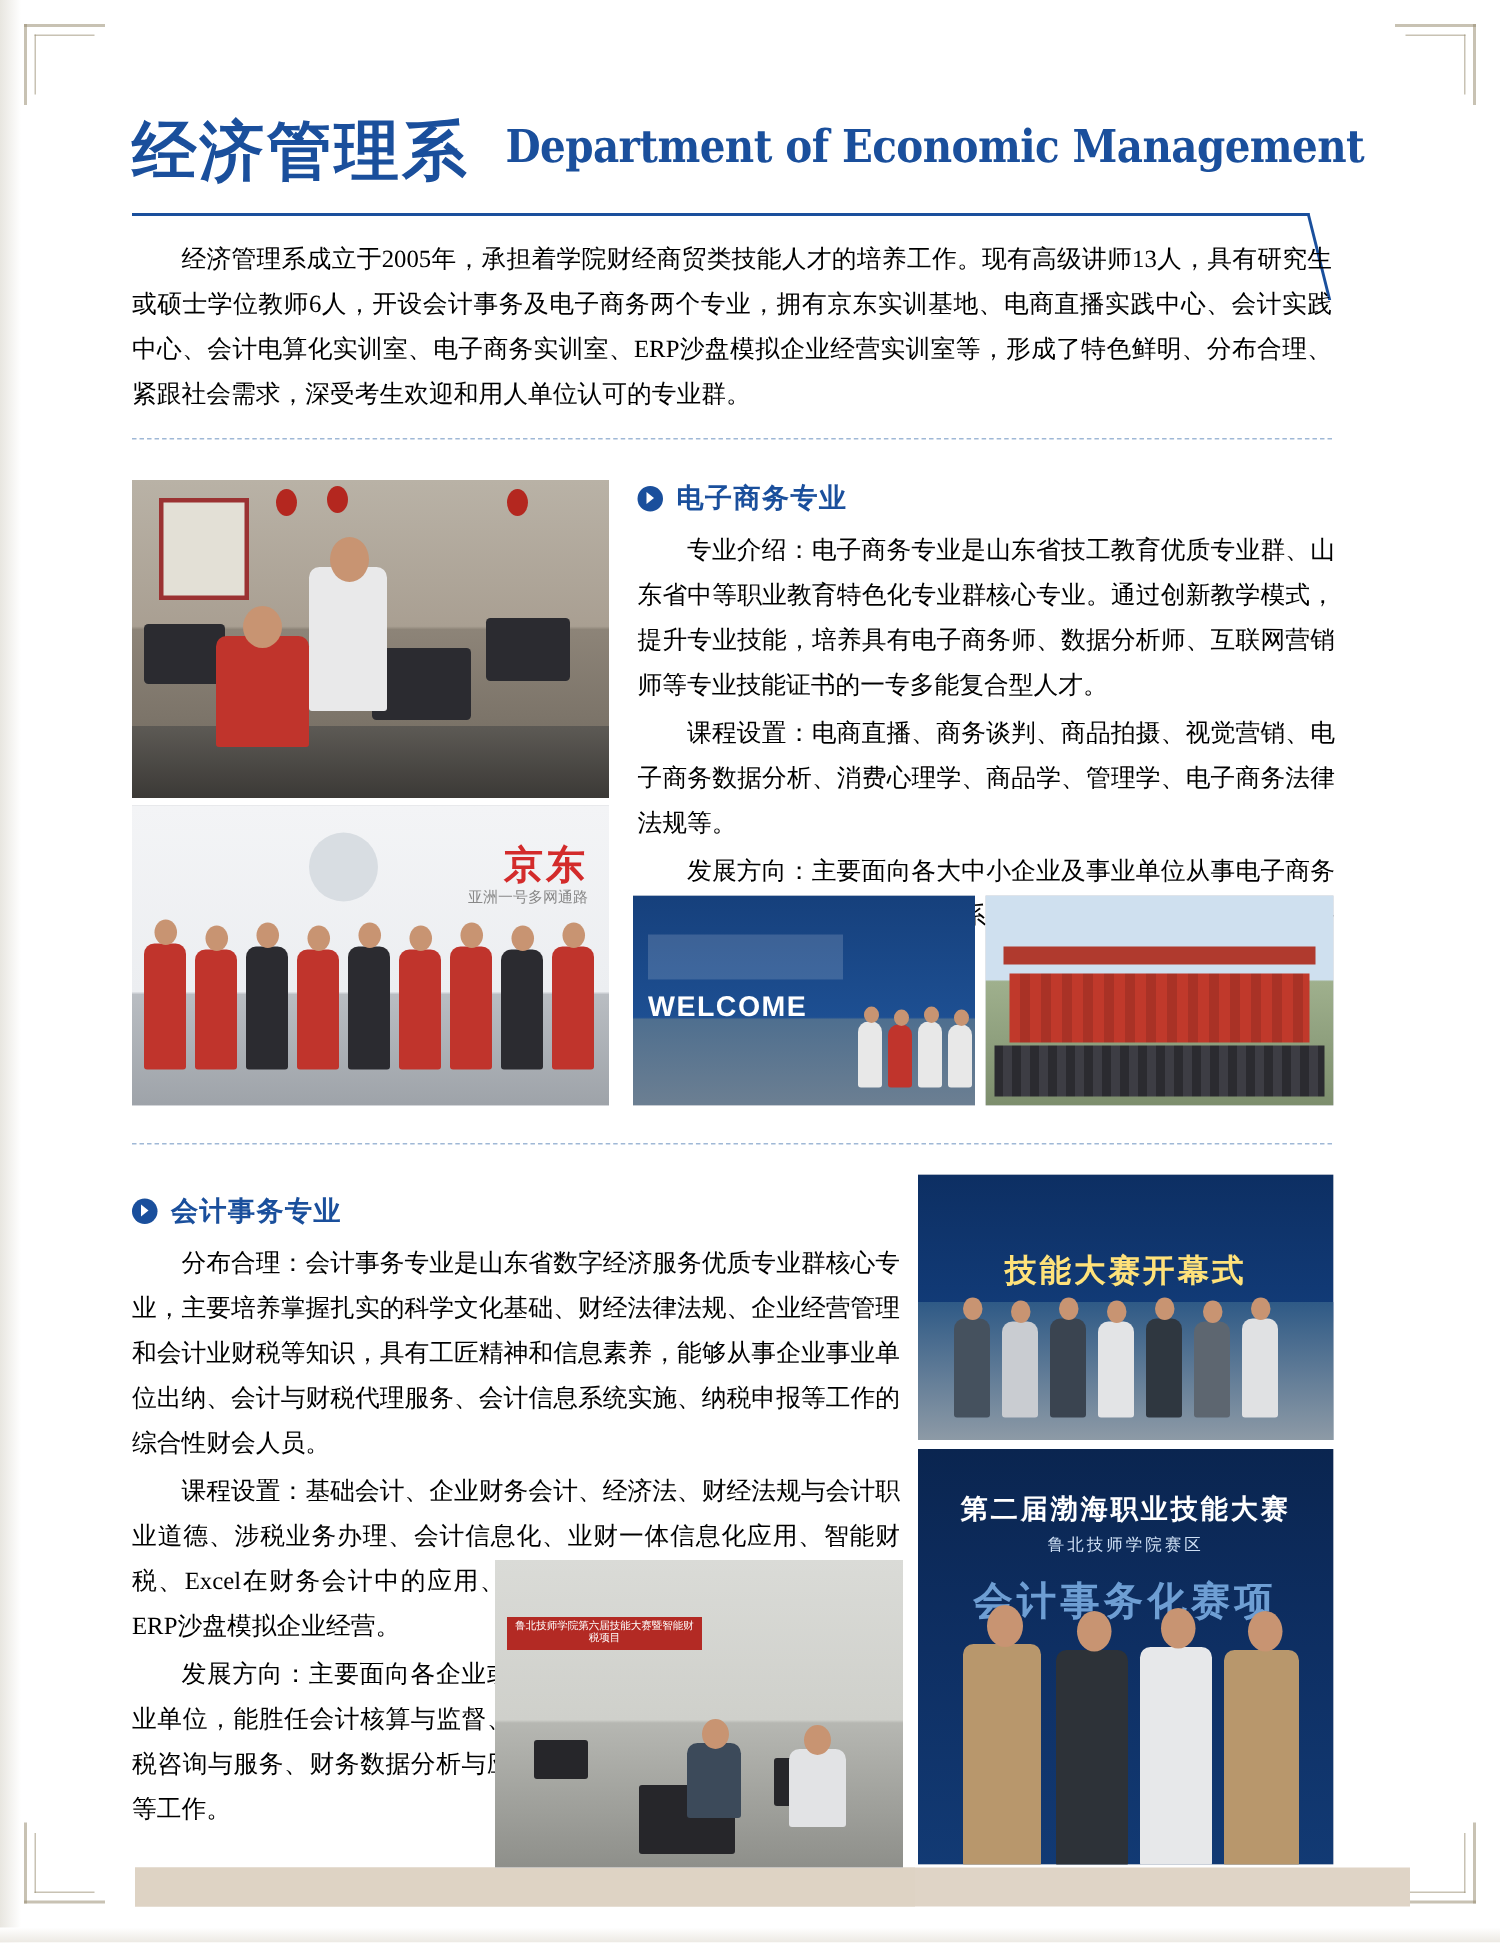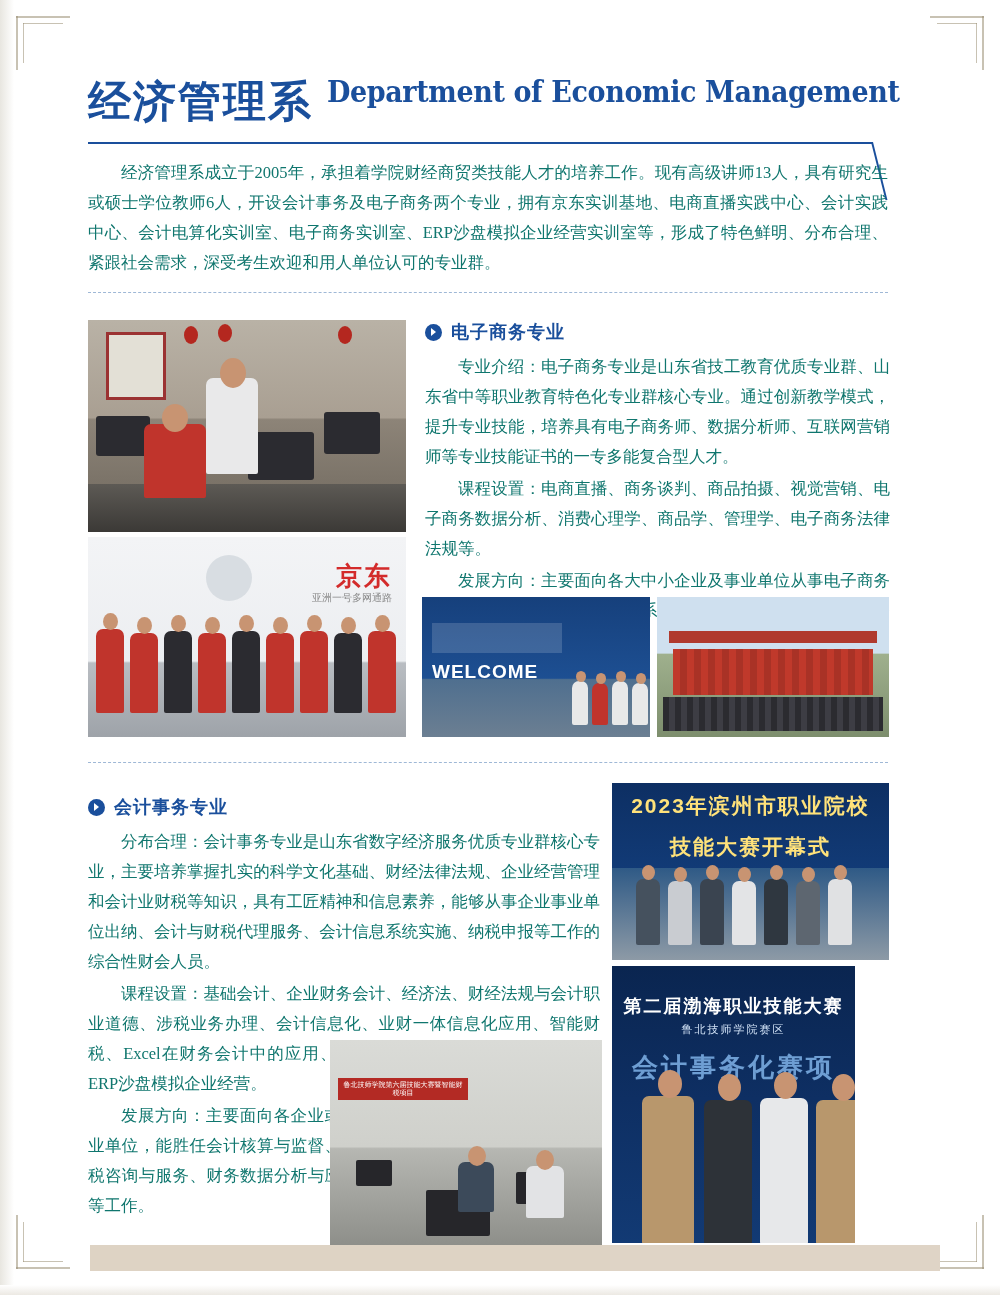--- a/index.html
+++ b/index.html
@@ -88,22 +88,22 @@
 
   
   .header {
     position: absolute;
     left: 88px;
     top: 80px;
     width: 800px;
   }
   .title-row {
     display: flex;
-    align-items: flex-start;
-    gap: 14px;
+    align-items: center;
+    gap: 24px;
   }
   .title-cn {
     font-family: "Liberation Serif", "DejaVu Serif", serif;
     font-size: 43px;
     font-weight: bold;
     color: #1a4f9c;
     letter-spacing: 2px;
     line-height: 1;
     white-space: nowrap;
   }
@@ -172,21 +172,21 @@
 
   .dash-rule {
     border-top: 1px dashed #9fb8d6;
     height: 0;
   }
 
   p.body {
     margin: 0 0 2px 0;
     font-size: 16.5px;
     line-height: 1.82;
-    color: #0f766e;
+    color: #000000;
     text-indent: 2em;
     text-align: justify;
     font-family: "Liberation Serif", "DejaVu Serif", serif;
   }
 
   
   .intro {
     position: absolute;
     left: 88px;
     top: 158px;
@@ -234,21 +234,21 @@
   #photo-ecommerce-lab { left: 88px; top: 320px; width: 318px; height: 212px; }
   
   #photo-jd-base { left: 88px; top: 537px; width: 318px; height: 200px; }
   
   #photo-welcome-ceremony { left: 422px; top: 597px; width: 228px; height: 140px; }
   
   #photo-group-photo { left: 657px; top: 597px; width: 232px; height: 140px; }
   
   #photo-skill-opening { left: 612px; top: 783px; width: 277px; height: 177px; }
   
-  #photo-bohai-contest { left: 612px; top: 966px; width: 243px; height: 277px; }
+  #photo-bohai-contest { left: 612px; top: 966px; width: 277px; height: 277px; }
   
   #photo-accounting-room { left: 330px; top: 1040px; width: 272px; height: 205px; }
   .person { position:absolute; border-radius:7px 7px 2px 2px; }
   .head { position:absolute; border-radius:50%; background:#c89472; }
 
   #photo-ecommerce-lab .bg {
     position:absolute; inset:0;
     background: linear-gradient(#b9b2a6 0%, #a99f92 46%, #8d8478 47%, #6d665c 100%);
   }
   #photo-ecommerce-lab .win {
@@ -490,21 +490,20 @@
 
 <div class="photo" id="photo-group-photo">
   <div class="bg"></div>
   <div class="arch"></div>
   <div class="redband"></div>
   <div style="position:absolute; left:6px; right:6px; top:100px; height:34px; background:repeating-linear-gradient(90deg,#2b2b30 0 6px,#3d3d44 6px 12px);"></div>
 </div>
 
 <div class="photo" id="photo-skill-opening">
   <div class="bg"></div>
-  <div class="t1">2023年滨州市职业院校</div>
   <div class="t2">技能大赛开幕式</div>
   <div class="stage"></div>
   <div class="person" style="left:24px;  top:96px; width:24px; height:66px; background:#45515e;"></div>
   <div class="head" style="left:30px;  top:82px; width:13px; height:15px;"></div>
   <div class="person" style="left:56px;  top:98px; width:24px; height:64px; background:#c9ccd1;"></div>
   <div class="head" style="left:62px;  top:84px; width:13px; height:15px;"></div>
   <div class="person" style="left:88px;  top:96px; width:24px; height:66px; background:#3a4450;"></div>
   <div class="head" style="left:94px;  top:82px; width:13px; height:15px;"></div>
   <div class="person" style="left:120px; top:98px; width:24px; height:64px; background:#e3e4e6;"></div>
   <div class="head" style="left:126px; top:84px; width:13px; height:15px;"></div>

